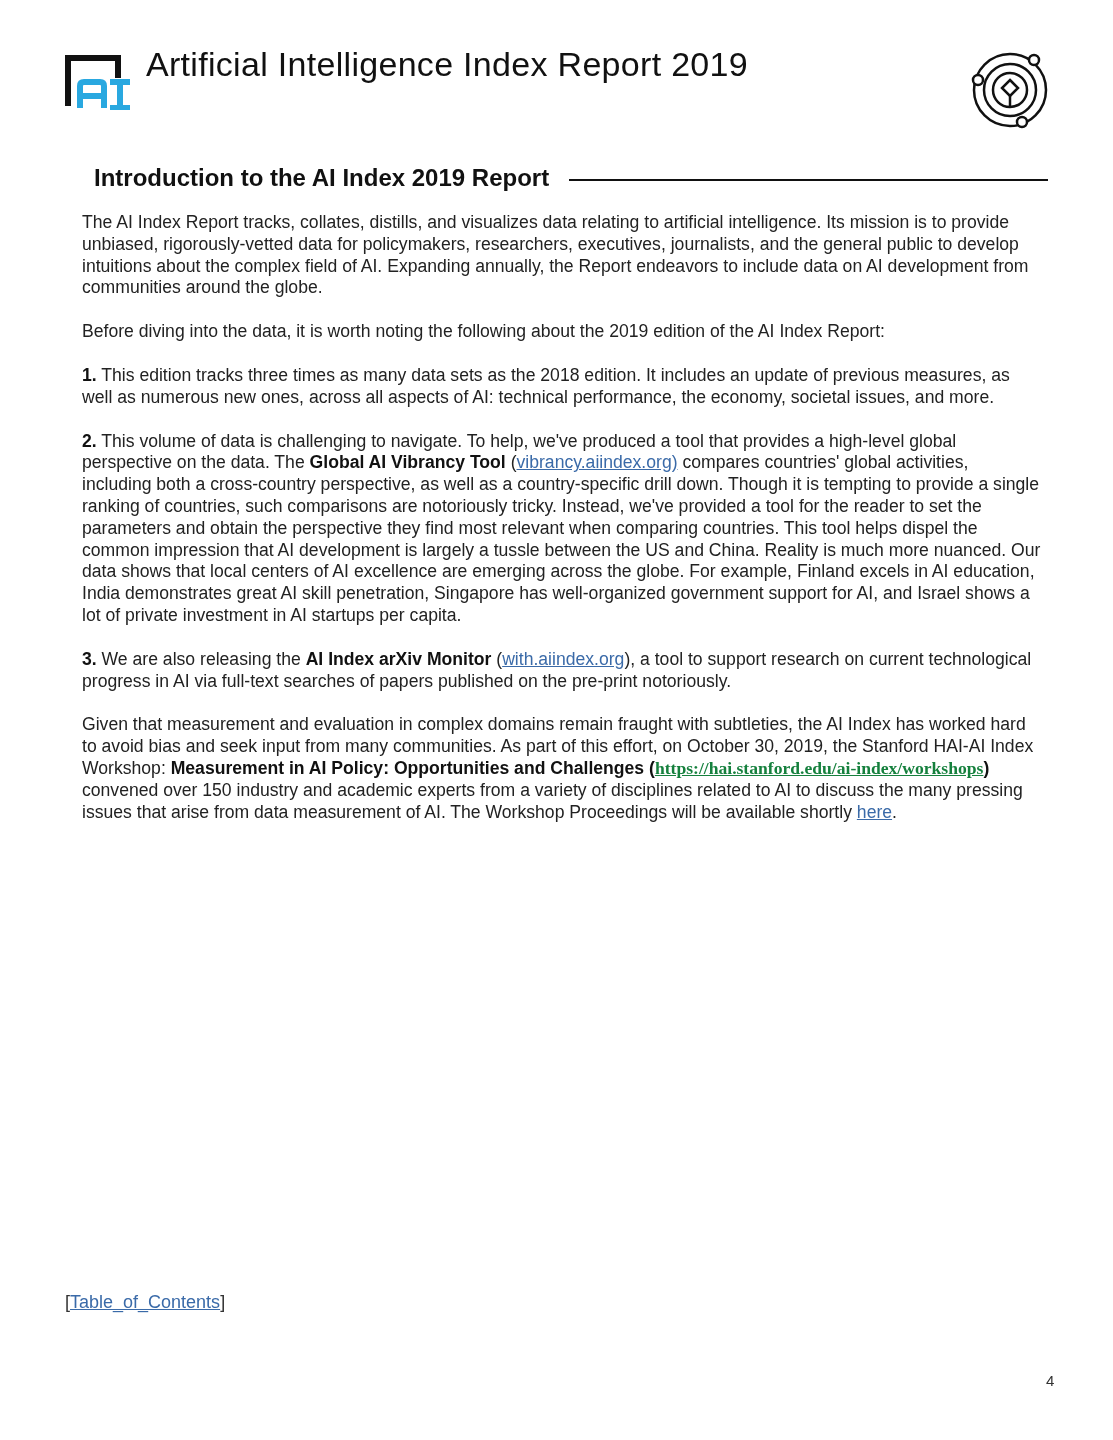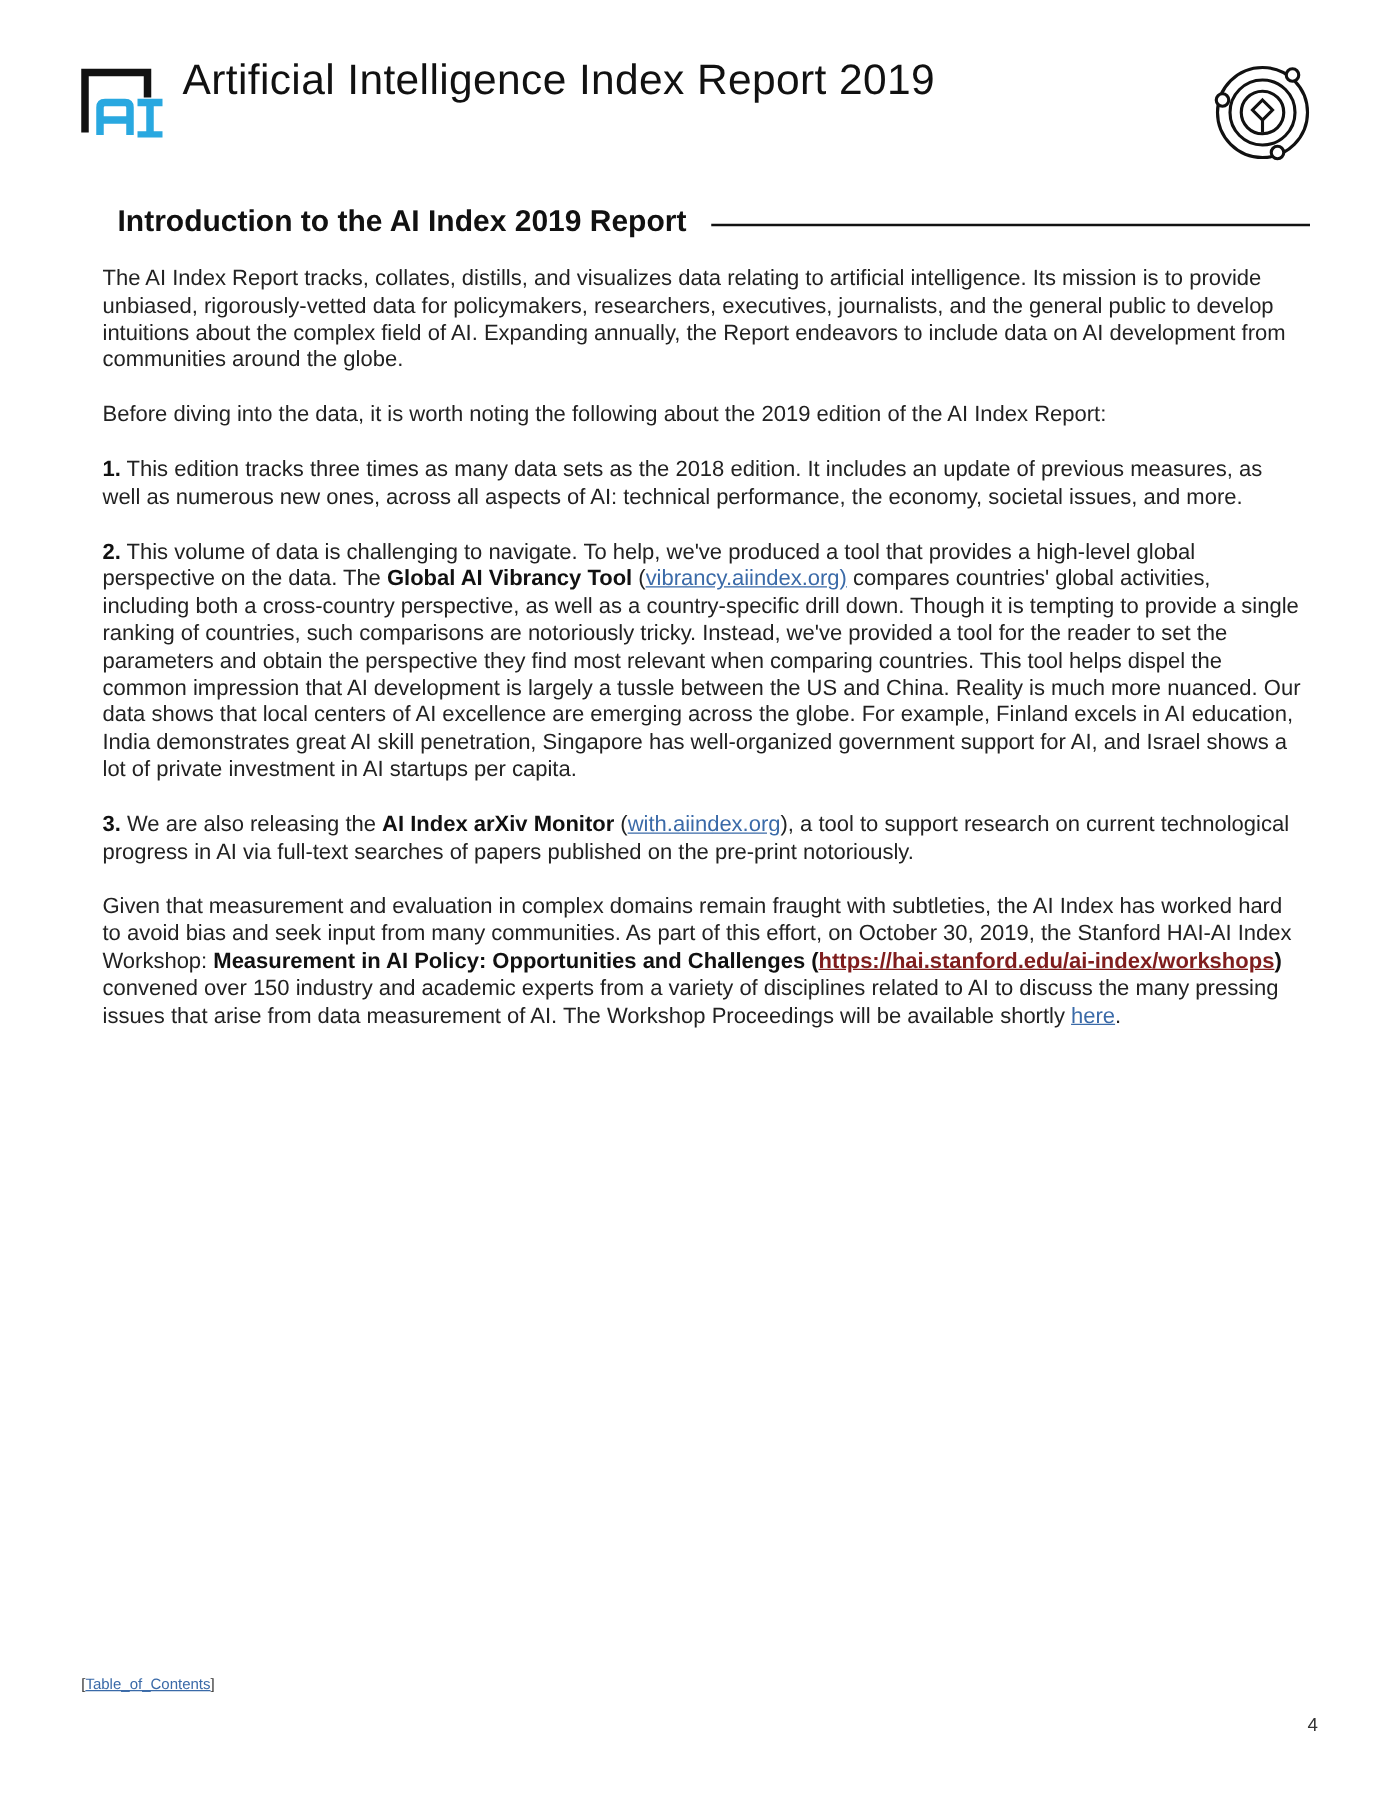--- a/index.html
+++ b/index.html
@@ -9,22 +9,22 @@
   .titles { position: absolute; left: 82px; top: 0; }
   .titles div { font-size: 34px; line-height: 32px; color: #111; letter-spacing: 0.3px; font-weight: 300; }
   .orbit { position: absolute; left: 904px; top: 0; width: 84px; height: 84px; }
   .section-title { position: absolute; left: 82px; top: 152px; width: 966px; display: flex; align-items: center; }
   .section-title h1 { font-size: 24px; font-weight: bold; margin: 12px; white-space: nowrap; color: #111; }
   .section-title .rule { flex: 1; height: 2px; background: #111; margin-left: 8px; margin-top: 4px; }
   .content { position: absolute; left: 82px; top: 198px; width: 960px; font-size: 17.6px; line-height: 21.8px; color: #222; margin-top: 14px; }
   .content p { margin: 0 0 22px 0; }
   .content b { color: #111; }
   a { color: #3a6aa8; text-decoration: underline; }
-  a.bold { font-weight: bold; color: #7f1d1d; }
-  .footer-left { position: absolute; left: 65px; top: 1340px; font-size: 12px; color: #333; }
+  a.bold { font-weight: bold; color: #15803d; font-family: Liberation Serif, serif; }
+  .footer-left { position: absolute; left: 65px; top: 1292px; font-size: 18px; color: #333; }
   .footer-right { position: absolute; left: 1046px; top: 1372px; font-size: 15px; color: #333; }
 </style>
 </head>
 <body>
 
 <div class="header">
   <svg class="logo" viewBox="0 0 68 58">
     <path d="M4 54 L4 6 L54 6 L54 26" fill="none" stroke="#111" stroke-width="6"></path>
     <path d="M16 56 L16 34 Q16 30 20 30 L36 30 Q40 30 40 34 L40 56 M16 44 L40 44" fill="none" stroke="#29a8e0" stroke-width="6"></path>
     <path d="M46 30 L66 30 M56 30 L56 56 M46 56 L66 56" fill="none" stroke="#29a8e0" stroke-width="6"></path>

